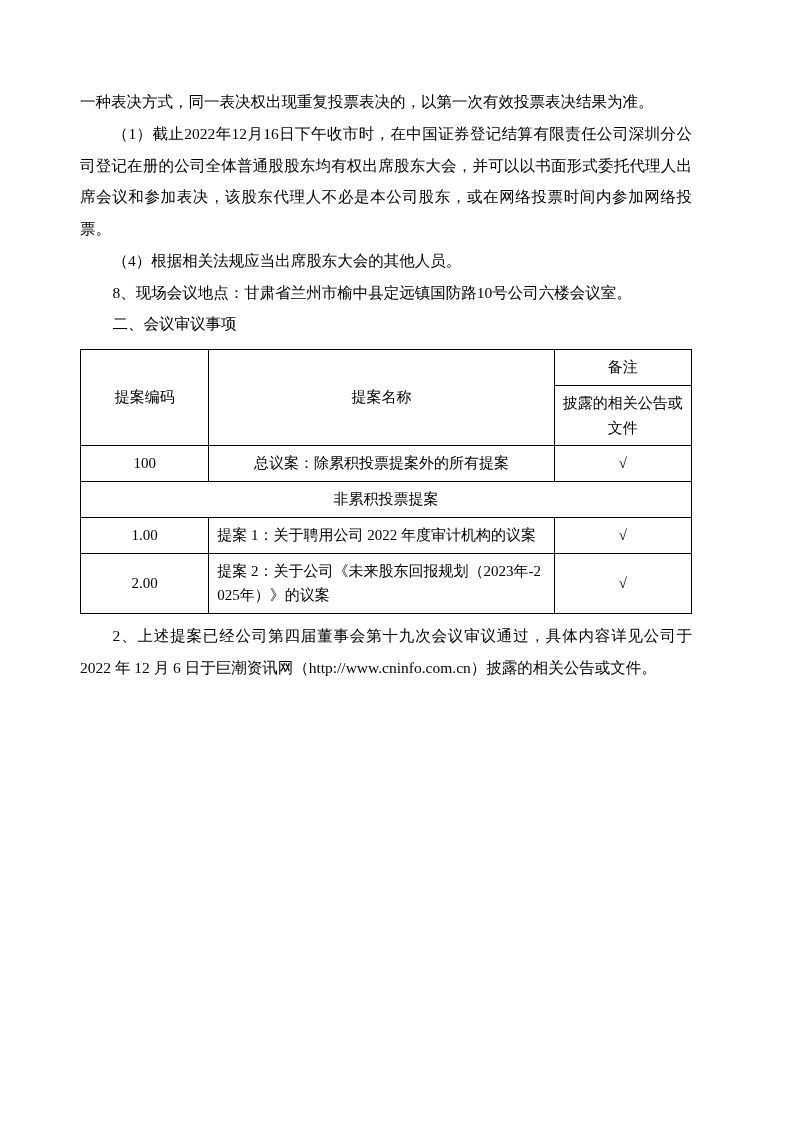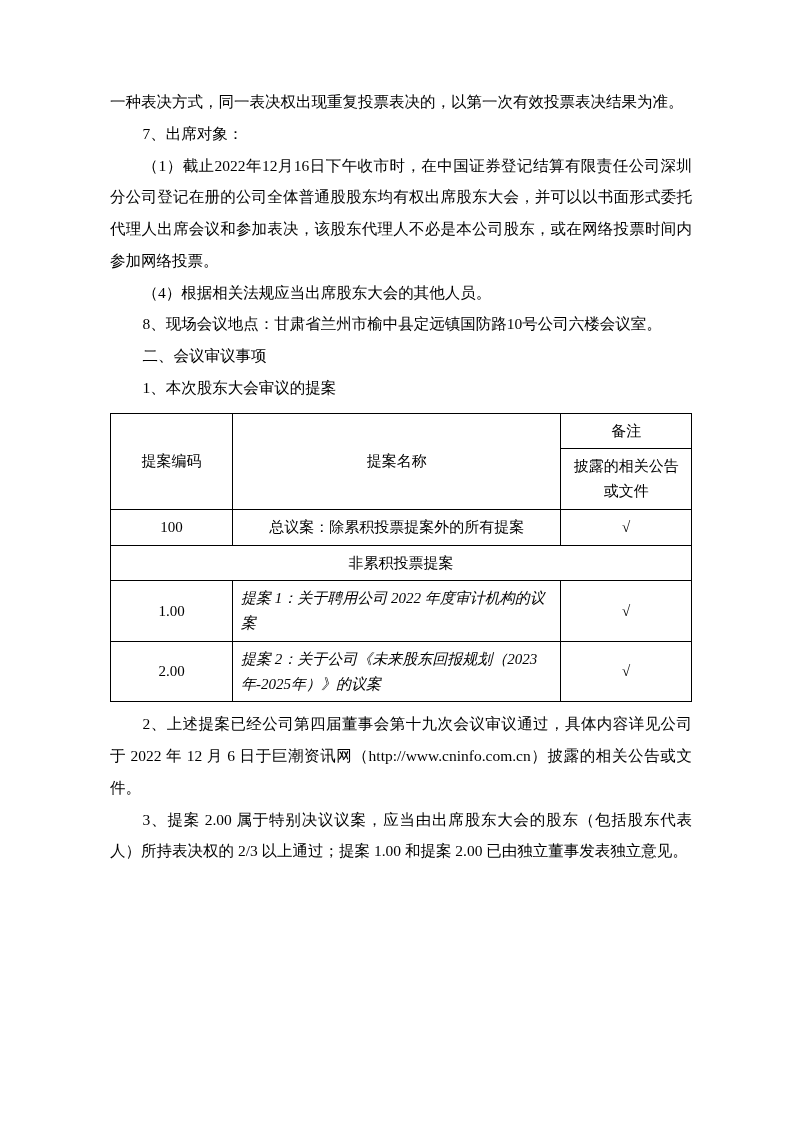--- a/index.html
+++ b/index.html
@@ -5,21 +5,21 @@
   * { margin: 0; padding: 0; box-sizing: border-box; }
   html, body { background: #ffffff; }
   .page {
     position: relative;
     width: 793px;
     height: 1122px;
     margin: 0 auto;
     background: #ffffff;
     color: #000000;
     font-family: "Liberation Serif", "DejaVu Serif", serif;
-    padding: 86px 101px 0 110px;
+    padding: 86px 101px 0 80px;
     overflow: hidden;
   }
   .para {
     font-size: 15.5px;
     line-height: 2.05;
     text-align: justify;
     color: #000000;
   }
   .indent { text-indent: 2.1em; }
   .bold { font-weight: normal; }
@@ -31,39 +31,37 @@
   }
   table.proposals td {
     border: 1px solid #000000;
     font-size: 15px;
     line-height: 1.65;
     padding: 5px 8px;
     text-align: center;
     vertical-align: middle;
     word-break: break-all;
   }
-  table.proposals td.left { text-align: left; font-style: italic; }
+  table.proposals td.left { text-align: left; }
   table.proposals td.hdr { font-weight: normal; }
   col.c-code   { width: 21%; }
   col.c-name   { width: 56.5%; }
   col.c-remark { width: 22.5%; }
 </style>
 </head>
 <body>
 
 <div class="page">
 
   <p class="para">一种表决方式，同一表决权出现重复投票表决的，以第一次有效投票表决结果为准。</p>
-  <p class="para indent">7、出席对象：</p>
   <p class="para indent">（1）截止2022年12月16日下午收市时，在中国证券登记结算有限责任公司深圳分公司登记在册的公司全体普通股股东均有权出席股东大会，并可以以书面形式委托代理人出席会议和参加表决，该股东代理人不必是本公司股东，或在网络投票时间内参加网络投票。</p>
   <p class="para indent">（4）根据相关法规应当出席股东大会的其他人员。</p>
   <p class="para indent">8、现场会议地点：甘肃省兰州市榆中县定远镇国防路10号公司六楼会议室。</p>
 
   <p class="para indent bold">二、会议审议事项</p>
-  <p class="para indent">1、本次股东大会审议的提案</p>
 
   <table class="proposals">
     <colgroup>
       <col class="c-code">
       <col class="c-name">
       <col class="c-remark">
     </colgroup>
     <tbody>
       <tr>
         <td rowspan="2" class="hdr">提案编码</td>
@@ -88,15 +86,14 @@
       </tr>
       <tr>
         <td>2.00</td>
         <td class="left">提案 2：关于公司《未来股东回报规划（2023年-2025年）》的议案</td>
         <td>√</td>
       </tr>
     </tbody>
   </table>
 
   <p class="para indent">2、上述提案已经公司第四届董事会第十九次会议审议通过，具体内容详见公司于 2022 年 12 月 6 日于巨潮资讯网（http://www.cninfo.com.cn）披露的相关公告或文件。</p>
-  <p class="para indent">3、提案 2.00 属于特别决议议案，应当由出席股东大会的股东（包括股东代表人）所持表决权的 2/3 以上通过；提案 1.00 和提案 2.00 已由独立董事发表独立意见。</p>
 
 </div>
 
 </body></html>

